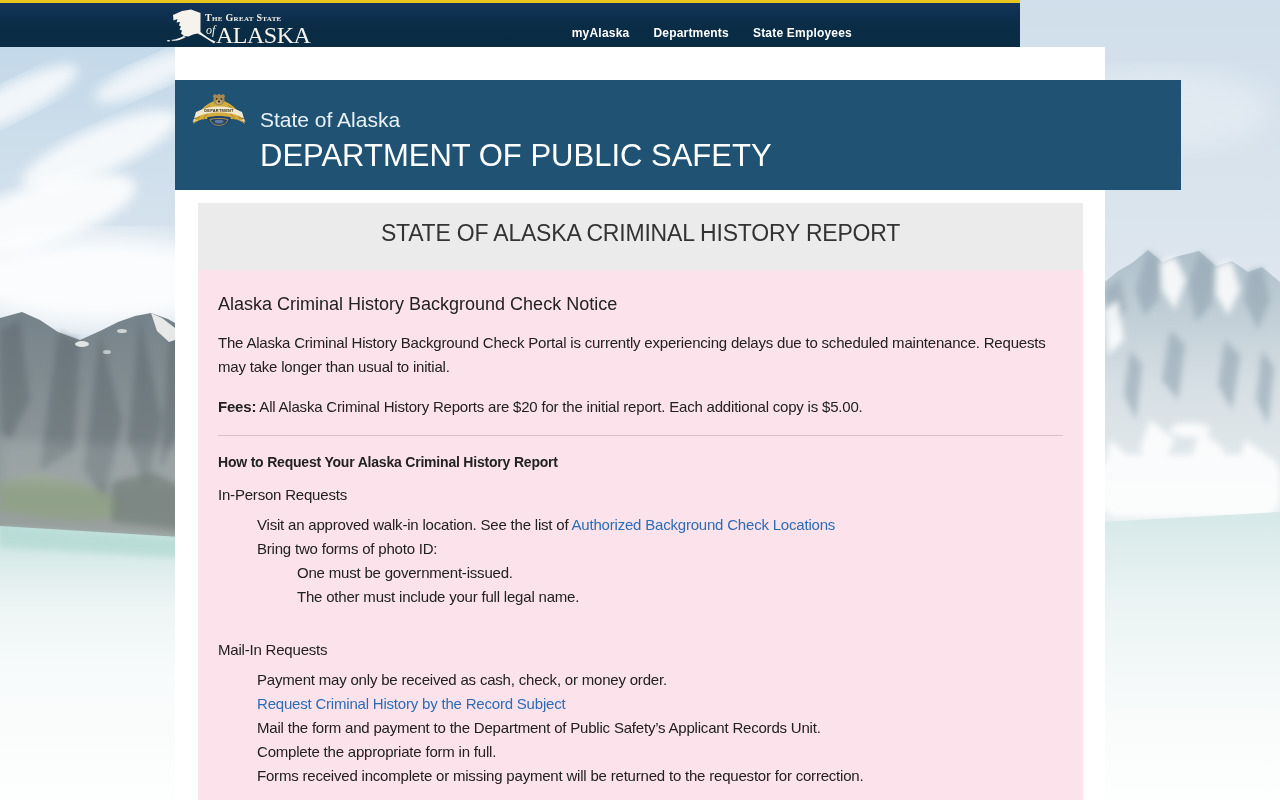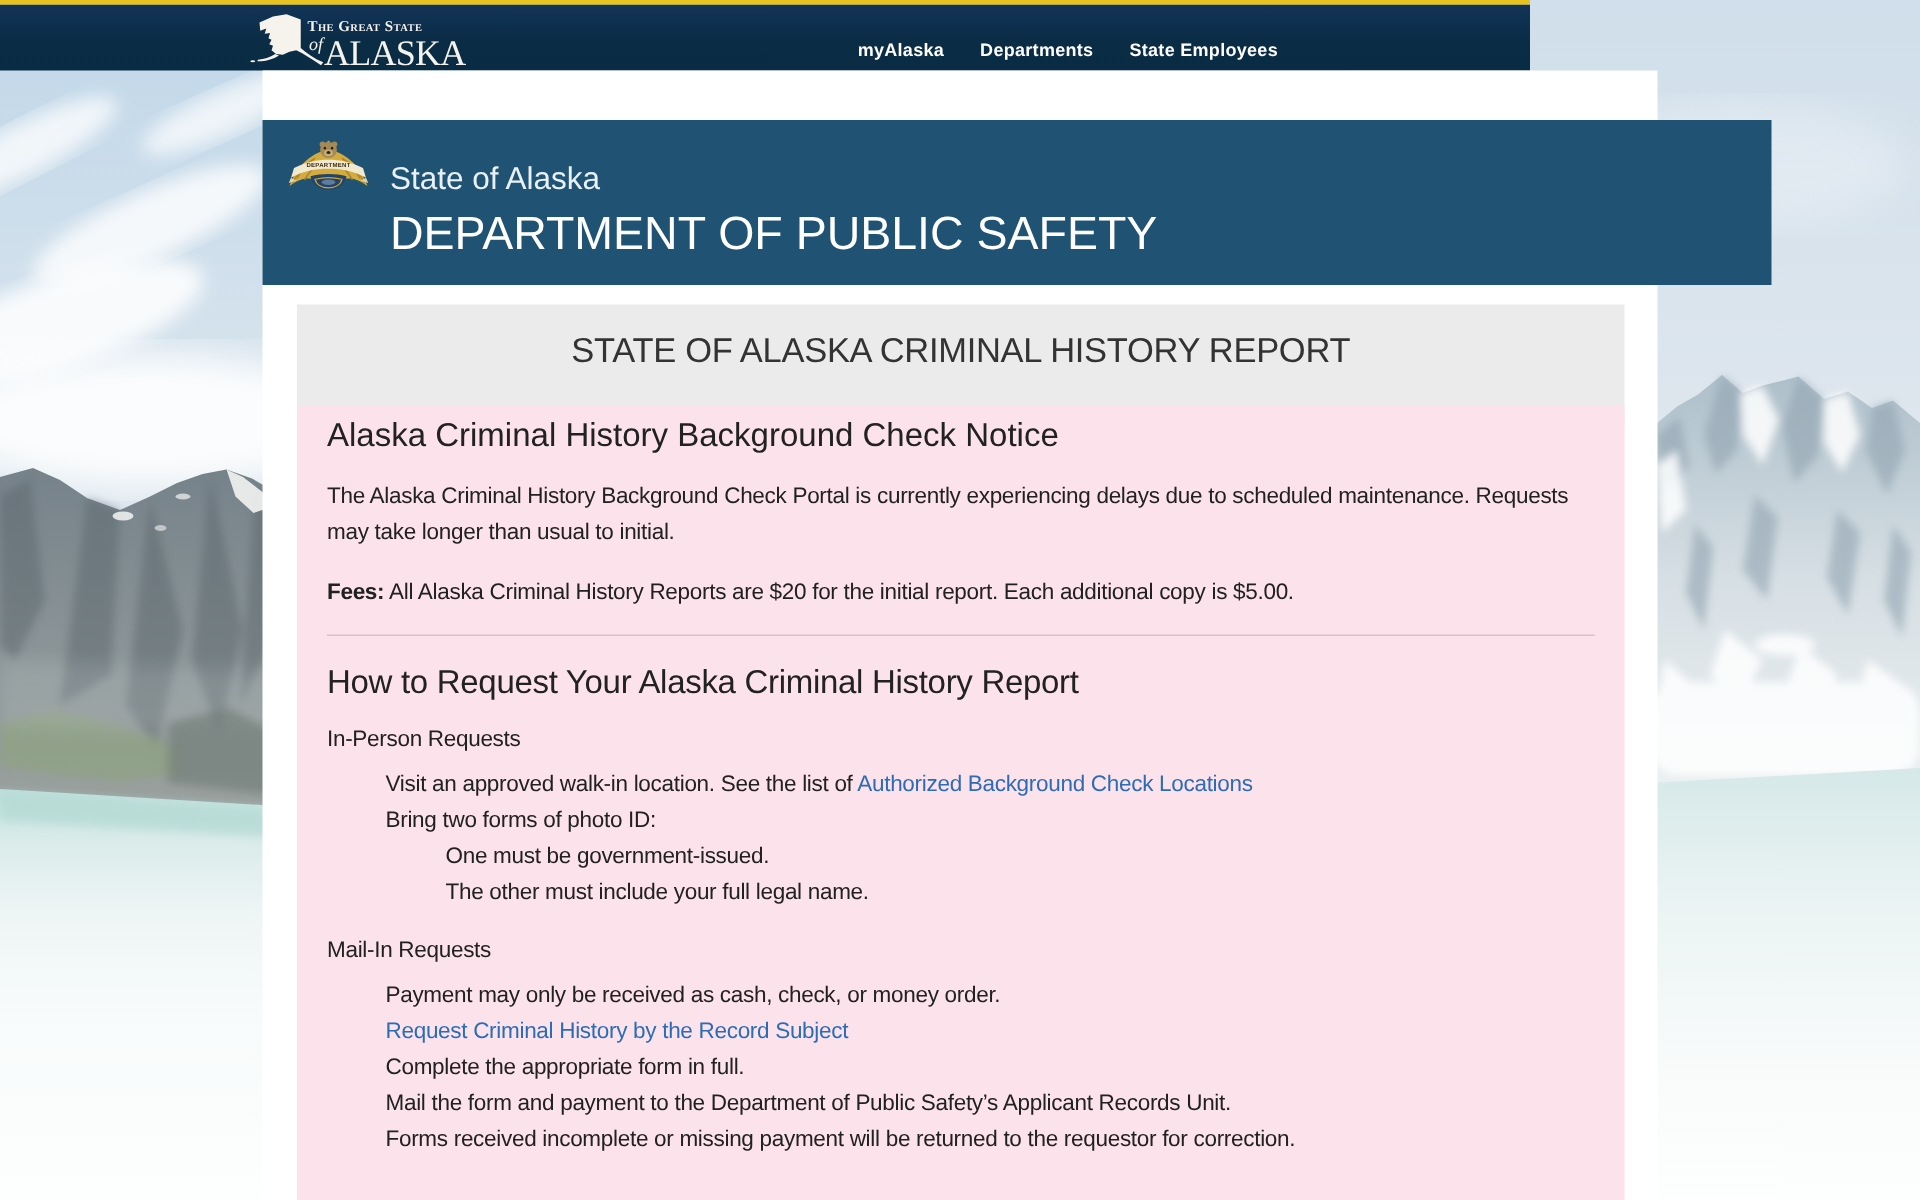--- a/index.html
+++ b/index.html
@@ -14,24 +14,24 @@
   .column{position:absolute;left:175px;top:47px;width:930px;height:753px;background:#ffffff;}
   .band{position:absolute;left:0;top:33px;width:1006px;height:110px;background:#1f5273;}
   .band .seal{position:absolute;left:16px;top:11px;width:56px;height:38px;}
   .band .soa{position:absolute;left:85px;top:28px;font-size:21px;color:#e9f1f7;}
   .band .dps{position:absolute;left:85px;top:58px;font-size:31px;color:#ffffff;letter-spacing:0px;}
   .titlebox{position:absolute;left:23px;top:156px;width:885px;height:80px;background:#ebebeb;
             border-bottom:1px solid #c9c9c9;box-sizing:border-box;text-align:center;}
   .titlebox h1{margin:0;padding-top:17px;font-size:23px;font-weight:400;color:#333;letter-spacing:-0.2px;}
   .pink{position:absolute;left:23px;top:223px;width:885px;height:700px;background:#fce3eb;
         box-sizing:border-box;padding:0 20px;color:#212121;font-size:15px;letter-spacing:-0.2px;}
-  .pink h2{font-size:22px;font-weight:400;color:#222;margin:0;padding-top:7px;letter-spacing:0;}
+  .pink h2{font-size:18px;font-weight:400;color:#222;margin:0;padding-top:24px;letter-spacing:0;}
   .pink p{margin:16px 0;line-height:24px;}
   .pink hr{border:none;border-top:1px solid #d9c0c9;margin:9px 0 0 0;}
-  .pink h3{font-size:22px;font-weight:400;color:#222;margin:18px 0 0 0;}
+  .pink h3{font-size:14px;font-weight:700;color:#222;margin:18px 0 0 0;}
   .pink p.plabel{margin:13px 0 16px 0;line-height:24px;}
   ul.lst{list-style:none;margin:-10px 0 0 0;padding:0 0 0 39px;line-height:24px;}
   ul.lst ul{list-style:none;margin:0;padding:0 0 0 40px;}
   a{color:#2b6cb5;text-decoration:none;}
 </style>
 </head>
 <body>
 <svg id="bg" viewBox="0 0 1280 800" preserveAspectRatio="none">
   <defs>
     <linearGradient id="sky" x1="0" y1="0" x2="0" y2="1">
@@ -189,22 +189,22 @@
     <p class="plabel">In-Person Requests</p>
     <ul class="lst">
       <li>Visit an approved walk-in location. See the list of <a href="#">Authorized Background Check Locations</a></li>
       <li>Bring two forms of photo ID:
         <ul>
           <li>One must be government-issued.</li>
           <li>The other must include your full legal name.</li>
         </ul>
       </li>
     </ul>
-    <p class="plabel" style="margin-top:15px;">Mail-In Requests</p>
+    <p class="plabel" style="margin-top:29px;">Mail-In Requests</p>
     <ul class="lst">
       <li>Payment may only be received as cash, check, or money order.</li>
       <li><a href="#">Request Criminal History by the Record Subject</a></li>
+      <li>Mail the form and payment to the Department of Public Safety’s Applicant Records Unit.</li>
       <li>Complete the appropriate form in full.</li>
-      <li>Mail the form and payment to the Department of Public Safety’s Applicant Records Unit.</li>
       <li>Forms received incomplete or missing payment will be returned to the requestor for correction.</li>
     </ul>
   </div>
 </div>
 
 </body></html>

